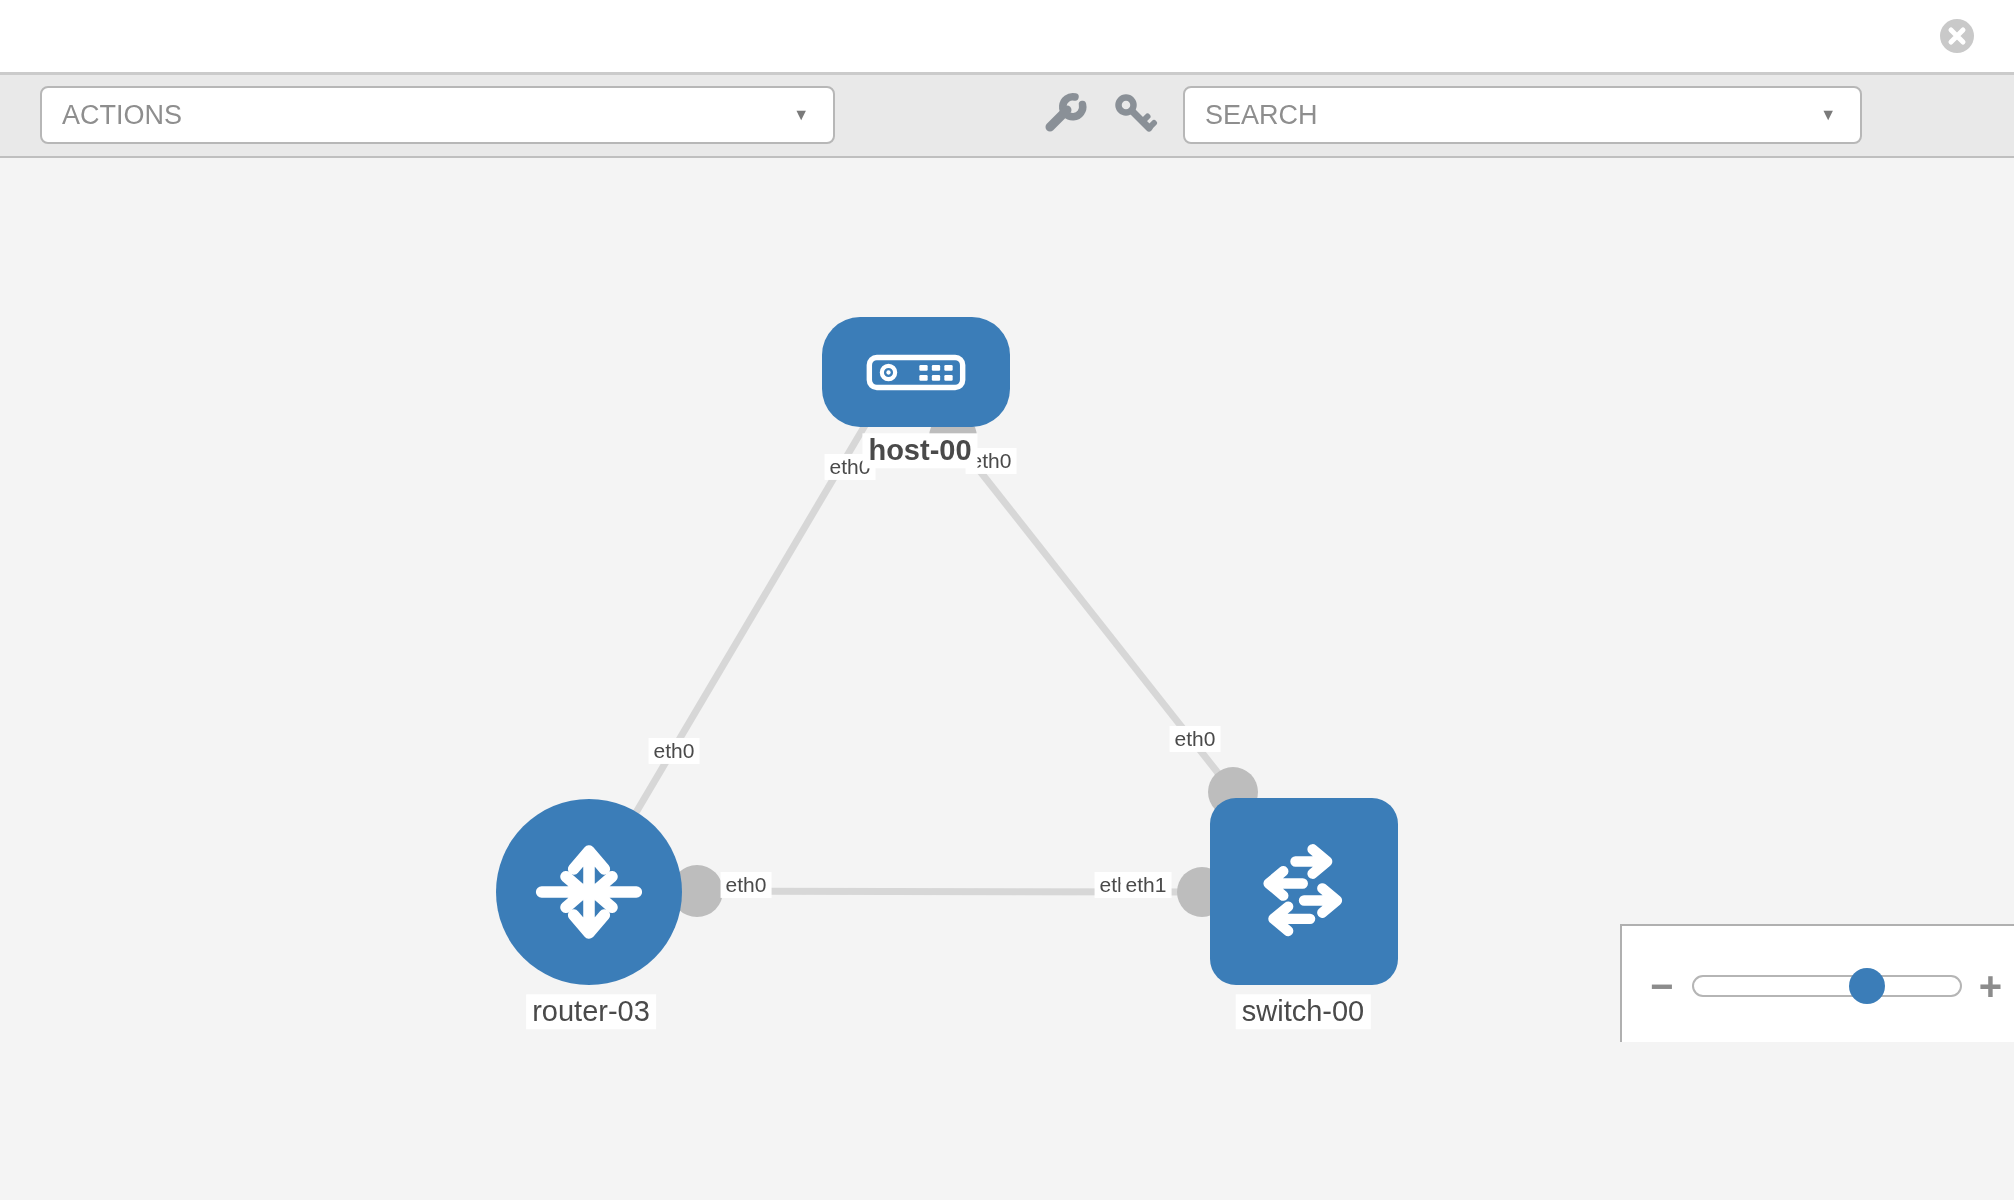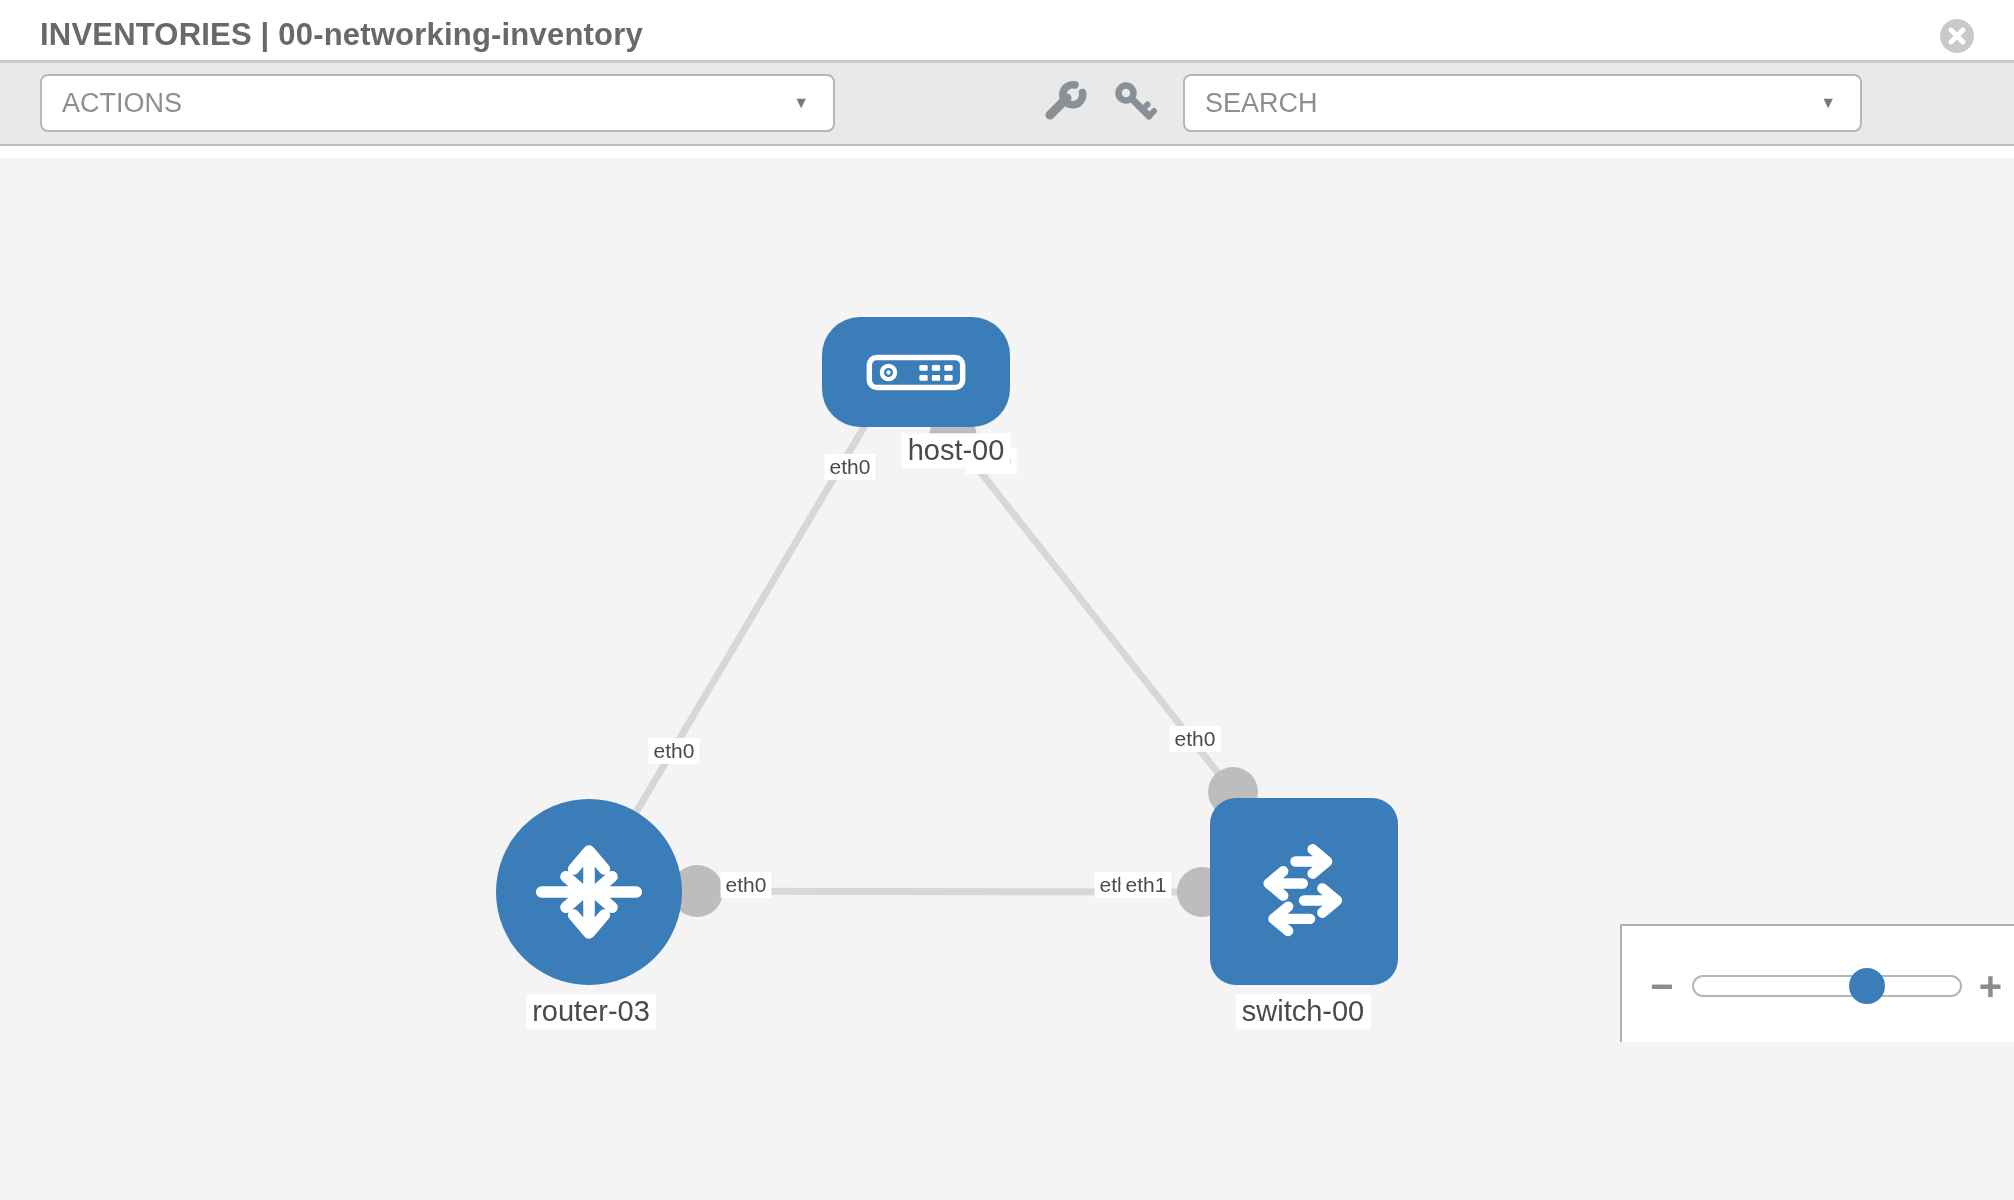--- a/index.html
+++ b/index.html
@@ -6,21 +6,21 @@
   html,body { width:2014px; height:1200px; overflow:hidden; }
   body { font-family:"Liberation Sans", sans-serif; background:#fff; position:relative; }
 
   
   .hdr { position:absolute; left:0; top:0; width:2014px; height:72px; background:#fff; }
   .hdr h1 { position:absolute; left:40px; top:17px; font-size:31px; font-weight:bold; color:#696969; letter-spacing:0.2px; }
   .close-btn { position:absolute; right:40px; top:19px; width:34px; height:34px; border-radius:50%;
                background:#c9c9c9; display:flex; align-items:center; justify-content:center; cursor:pointer; }
 
   
-  .toolbar { position:absolute; left:0; top:60px; width:2014px; height:86px; background:#e9e9e9;
+  .toolbar { position:absolute; left:0; top:72px; width:2014px; height:86px; background:#e9e9e9;
              border-top:3px solid #cbcbcb; border-bottom:2px solid #bfbfbf; }
   .dropdown { position:absolute; top:11px; height:58px; background:#fff; border:2px solid #b7b7b7;
               border-radius:8px; display:flex; align-items:center; cursor:pointer; }
   .dropdown .dd-label { margin-left:20px; font-size:27px; color:#8e8e8e; }
   .dropdown .caret { position:absolute; right:24px; top:50%; transform:translateY(-50%);
                      font-size:16px; color:#7a7a7a; }
   .dd-actions { left:40px;  width:795px; }
   .dd-search  { left:1183px; width:679px; }
   .tool-btn { position:absolute; top:14px; width:50px; height:50px; display:flex; align-items:center;
               justify-content:center; cursor:pointer; }
@@ -55,21 +55,20 @@
                 background:#3b7db8; cursor:grab; }
 
   svg { display:block; }
 </style>
 </head>
 <body>
 
 <div>
 
   <div class="hdr">
-    <h1>INVENTORIES | 00-networking-inventory</h1>
     <div class="close-btn">
       <svg width="34" height="34" viewBox="0 0 34 34">
         <path d="M11 11 L23 23 M23 11 L11 23" stroke="#ffffff" stroke-width="5" stroke-linecap="round" fill="none"></path>
       </svg>
     </div>
   </div>
 
   <div class="toolbar">
     <div class="dropdown dd-actions">
       <span class="dd-label">ACTIONS</span>
@@ -145,21 +144,21 @@
       <svg width="122" height="122" viewBox="0 0 100 100">
         <g stroke="#ffffff" stroke-width="8.5" fill="none" stroke-linecap="round" stroke-linejoin="round">
           <path d="M43 25 H64 M57 15 L69 25 L57 35"></path>
           <path d="M49 43 H26 M33 33 L21 43 L33 53"></path>
           <path d="M50 57 H72 M65 47 L77 57 L65 67"></path>
           <path d="M55 72 H30 M37 62 L25 72 L37 82"></path>
         </g>
       </svg>
     </div>
 
-    <span class="lbl node-lbl" style="left:956px;  top:293px;">host-00</span>
+    <span class="lbl node-lbl" style="left:920px;  top:293px;font-weight:bold;">host-00</span>
     <span class="lbl node-lbl" style="left:591px;  top:854px;">router-03</span>
     <span class="lbl node-lbl" style="left:1303px; top:854px;">switch-00</span>
 
     <span class="lbl if-lbl" style="left:850px;  top:309px;">eth0</span>
     <span class="lbl if-lbl" style="left:991px;  top:303px;">eth0</span>
     <span class="lbl if-lbl" style="left:674px;  top:593px;">eth0</span>
     <span class="lbl if-lbl" style="left:1195px; top:581px;">eth0</span>
     <span class="lbl if-lbl" style="left:746px;  top:727px;">eth0</span>
     <span class="lbl if-lbl" style="left:1120px; top:727px;">eth0</span>
     <span class="lbl if-lbl over" style="left:1146px; top:727px;">eth1</span>

